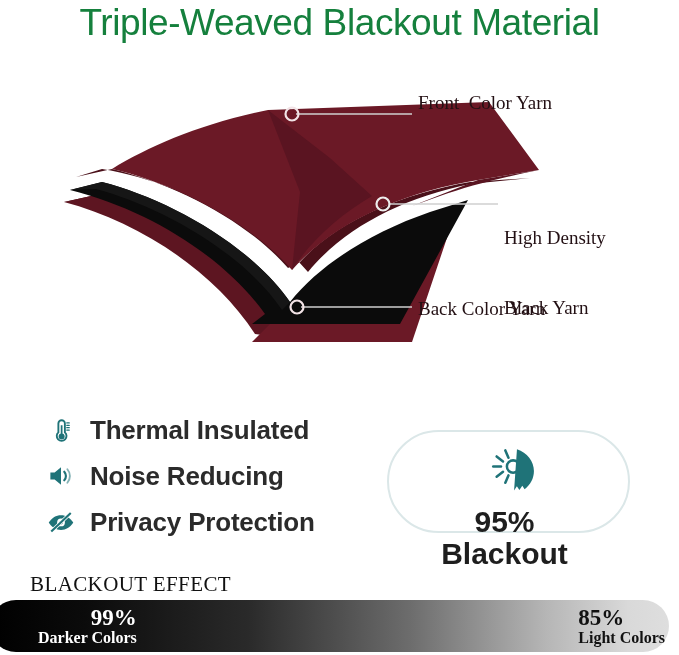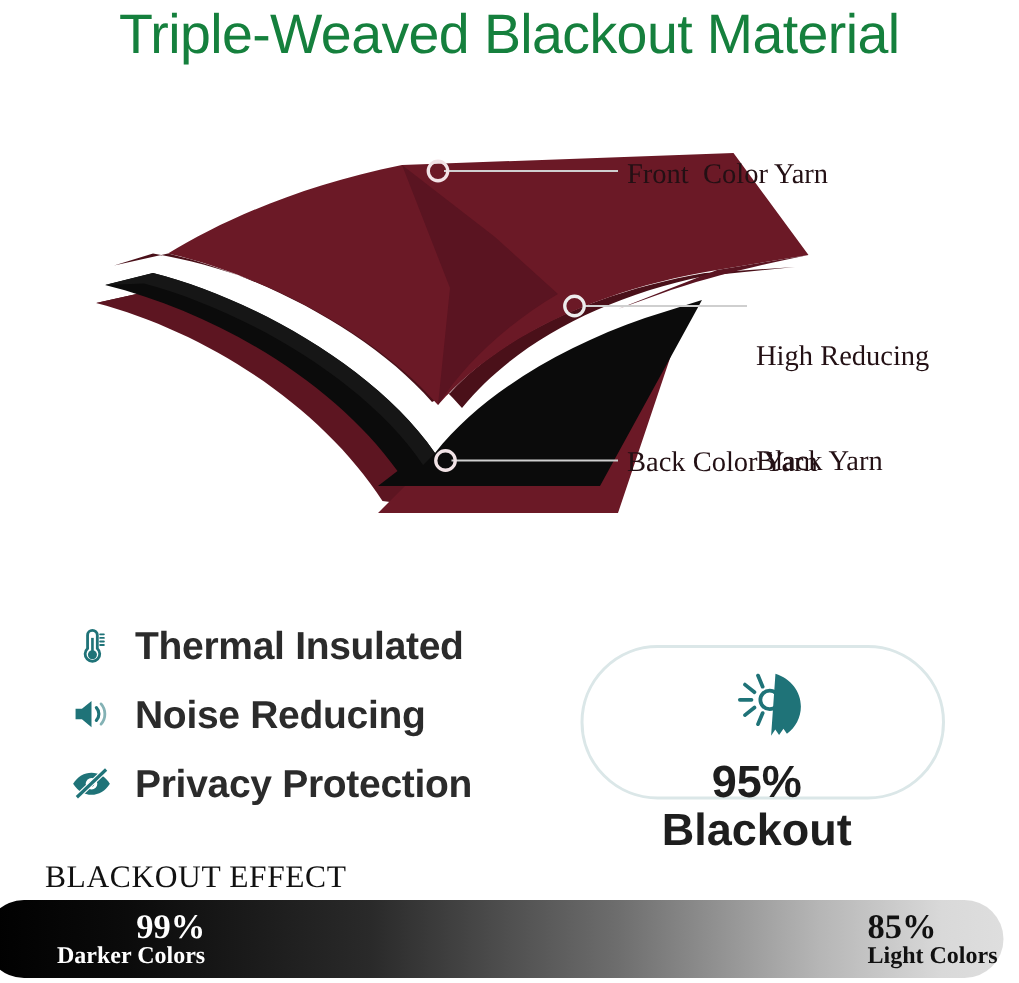--- a/index.html
+++ b/index.html
@@ -43,21 +43,21 @@
 
   
   .callout-label {
     position: absolute;
     font-family: "Liberation Serif", serif;
     font-size: 19px;
     color: #231014;
     line-height: 1.22;
     white-space: pre;
   }
-  #label-front { left: 418px; top: 105px; text-align: center; }
+  #label-front { left: 418px; top: 91px; text-align: center; }
   #label-black { left: 504px; top: 180px; }
   #label-back  { left: 418px; top: 297px; }
 
   
   #feature-list {
     position: absolute;
     left: 44px;
     top: 408px;
     width: 320px;
   }
@@ -234,21 +234,21 @@
     <g>
       <line x1="301" y1="235" x2="412" y2="235" stroke="#cfcfcf" stroke-width="1.4"></line>
       <circle cx="297" cy="235" r="6.5" fill="none" stroke="#f2e3e6" stroke-width="2.2"></circle>
     </g>
   </svg>
 </div>
 
 <div class="callout-label" id="label-front">Front  Color Yarn</div>
 
 <div class="callout-label" id="label-black">
-  <div>High Reducing</div>
+  <div>High Density</div>
   <div>Black Yarn</div>
 </div>
 
 <div class="callout-label" id="label-back">Back Color Yarn</div>
 
 <div id="feature-list">
 
   <div class="feature-row">
     <span class="feature-icon">
       <svg width="30" height="30" viewBox="0 0 24 24" xmlns="http://www.w3.org/2000/svg">

